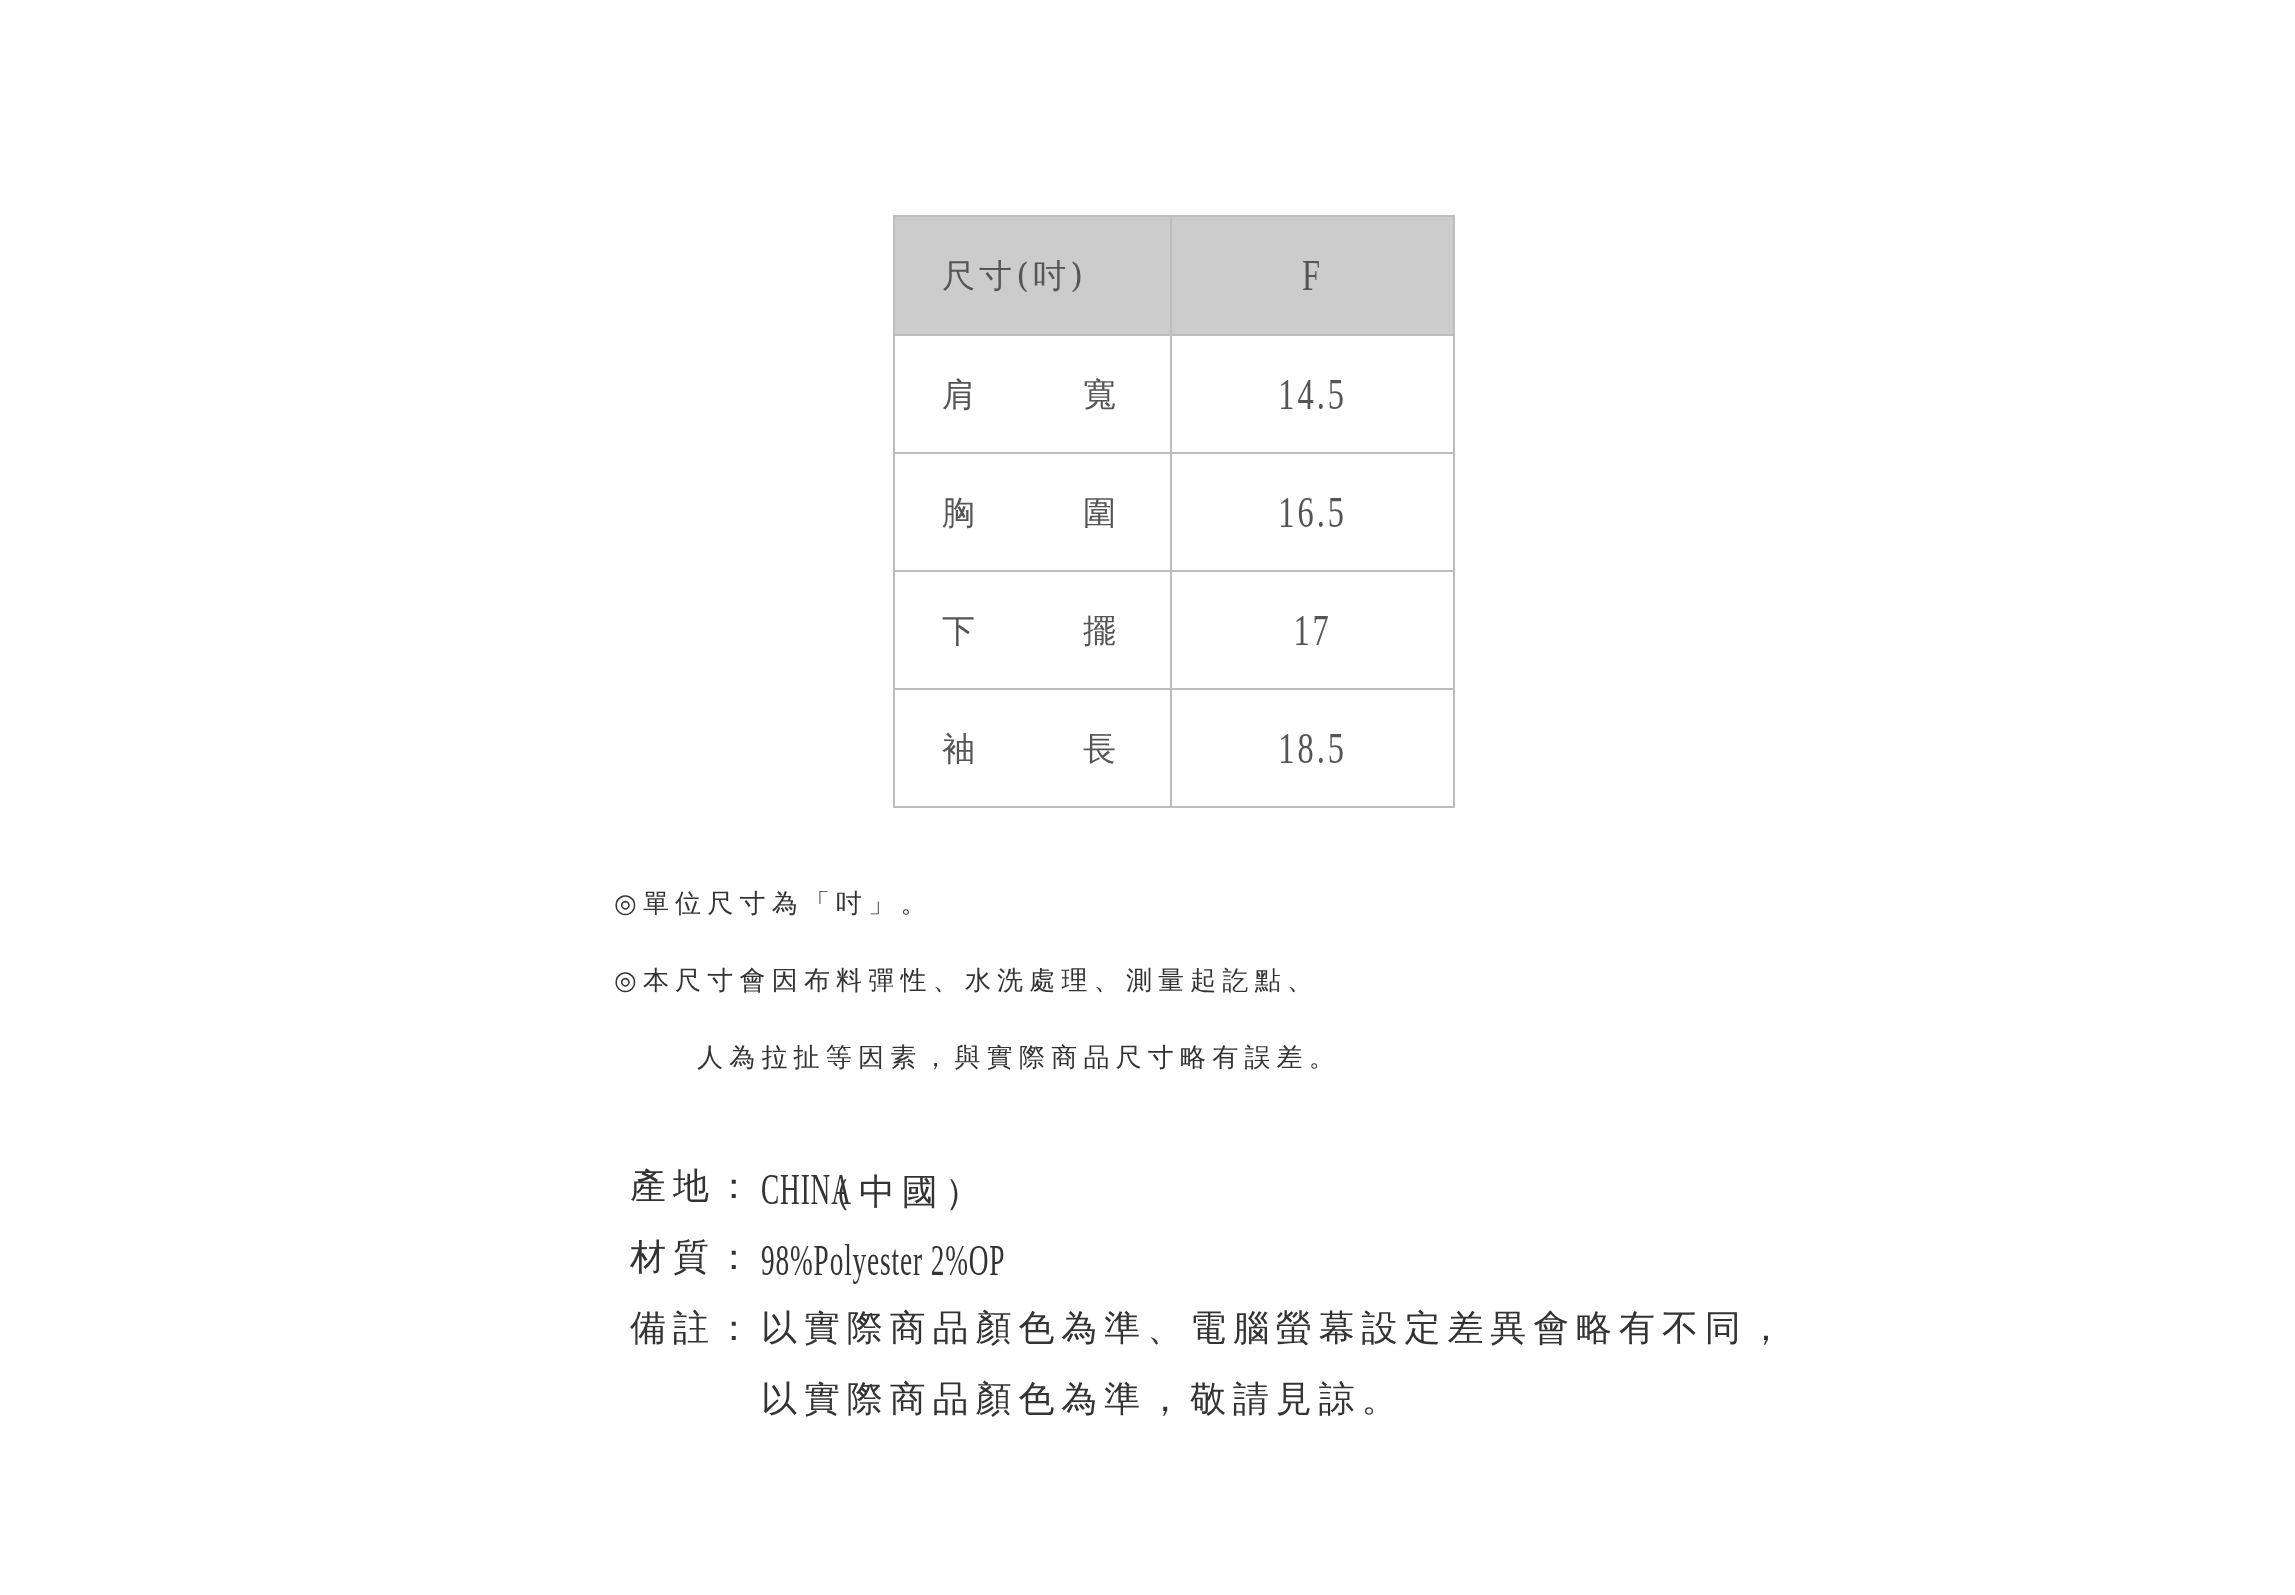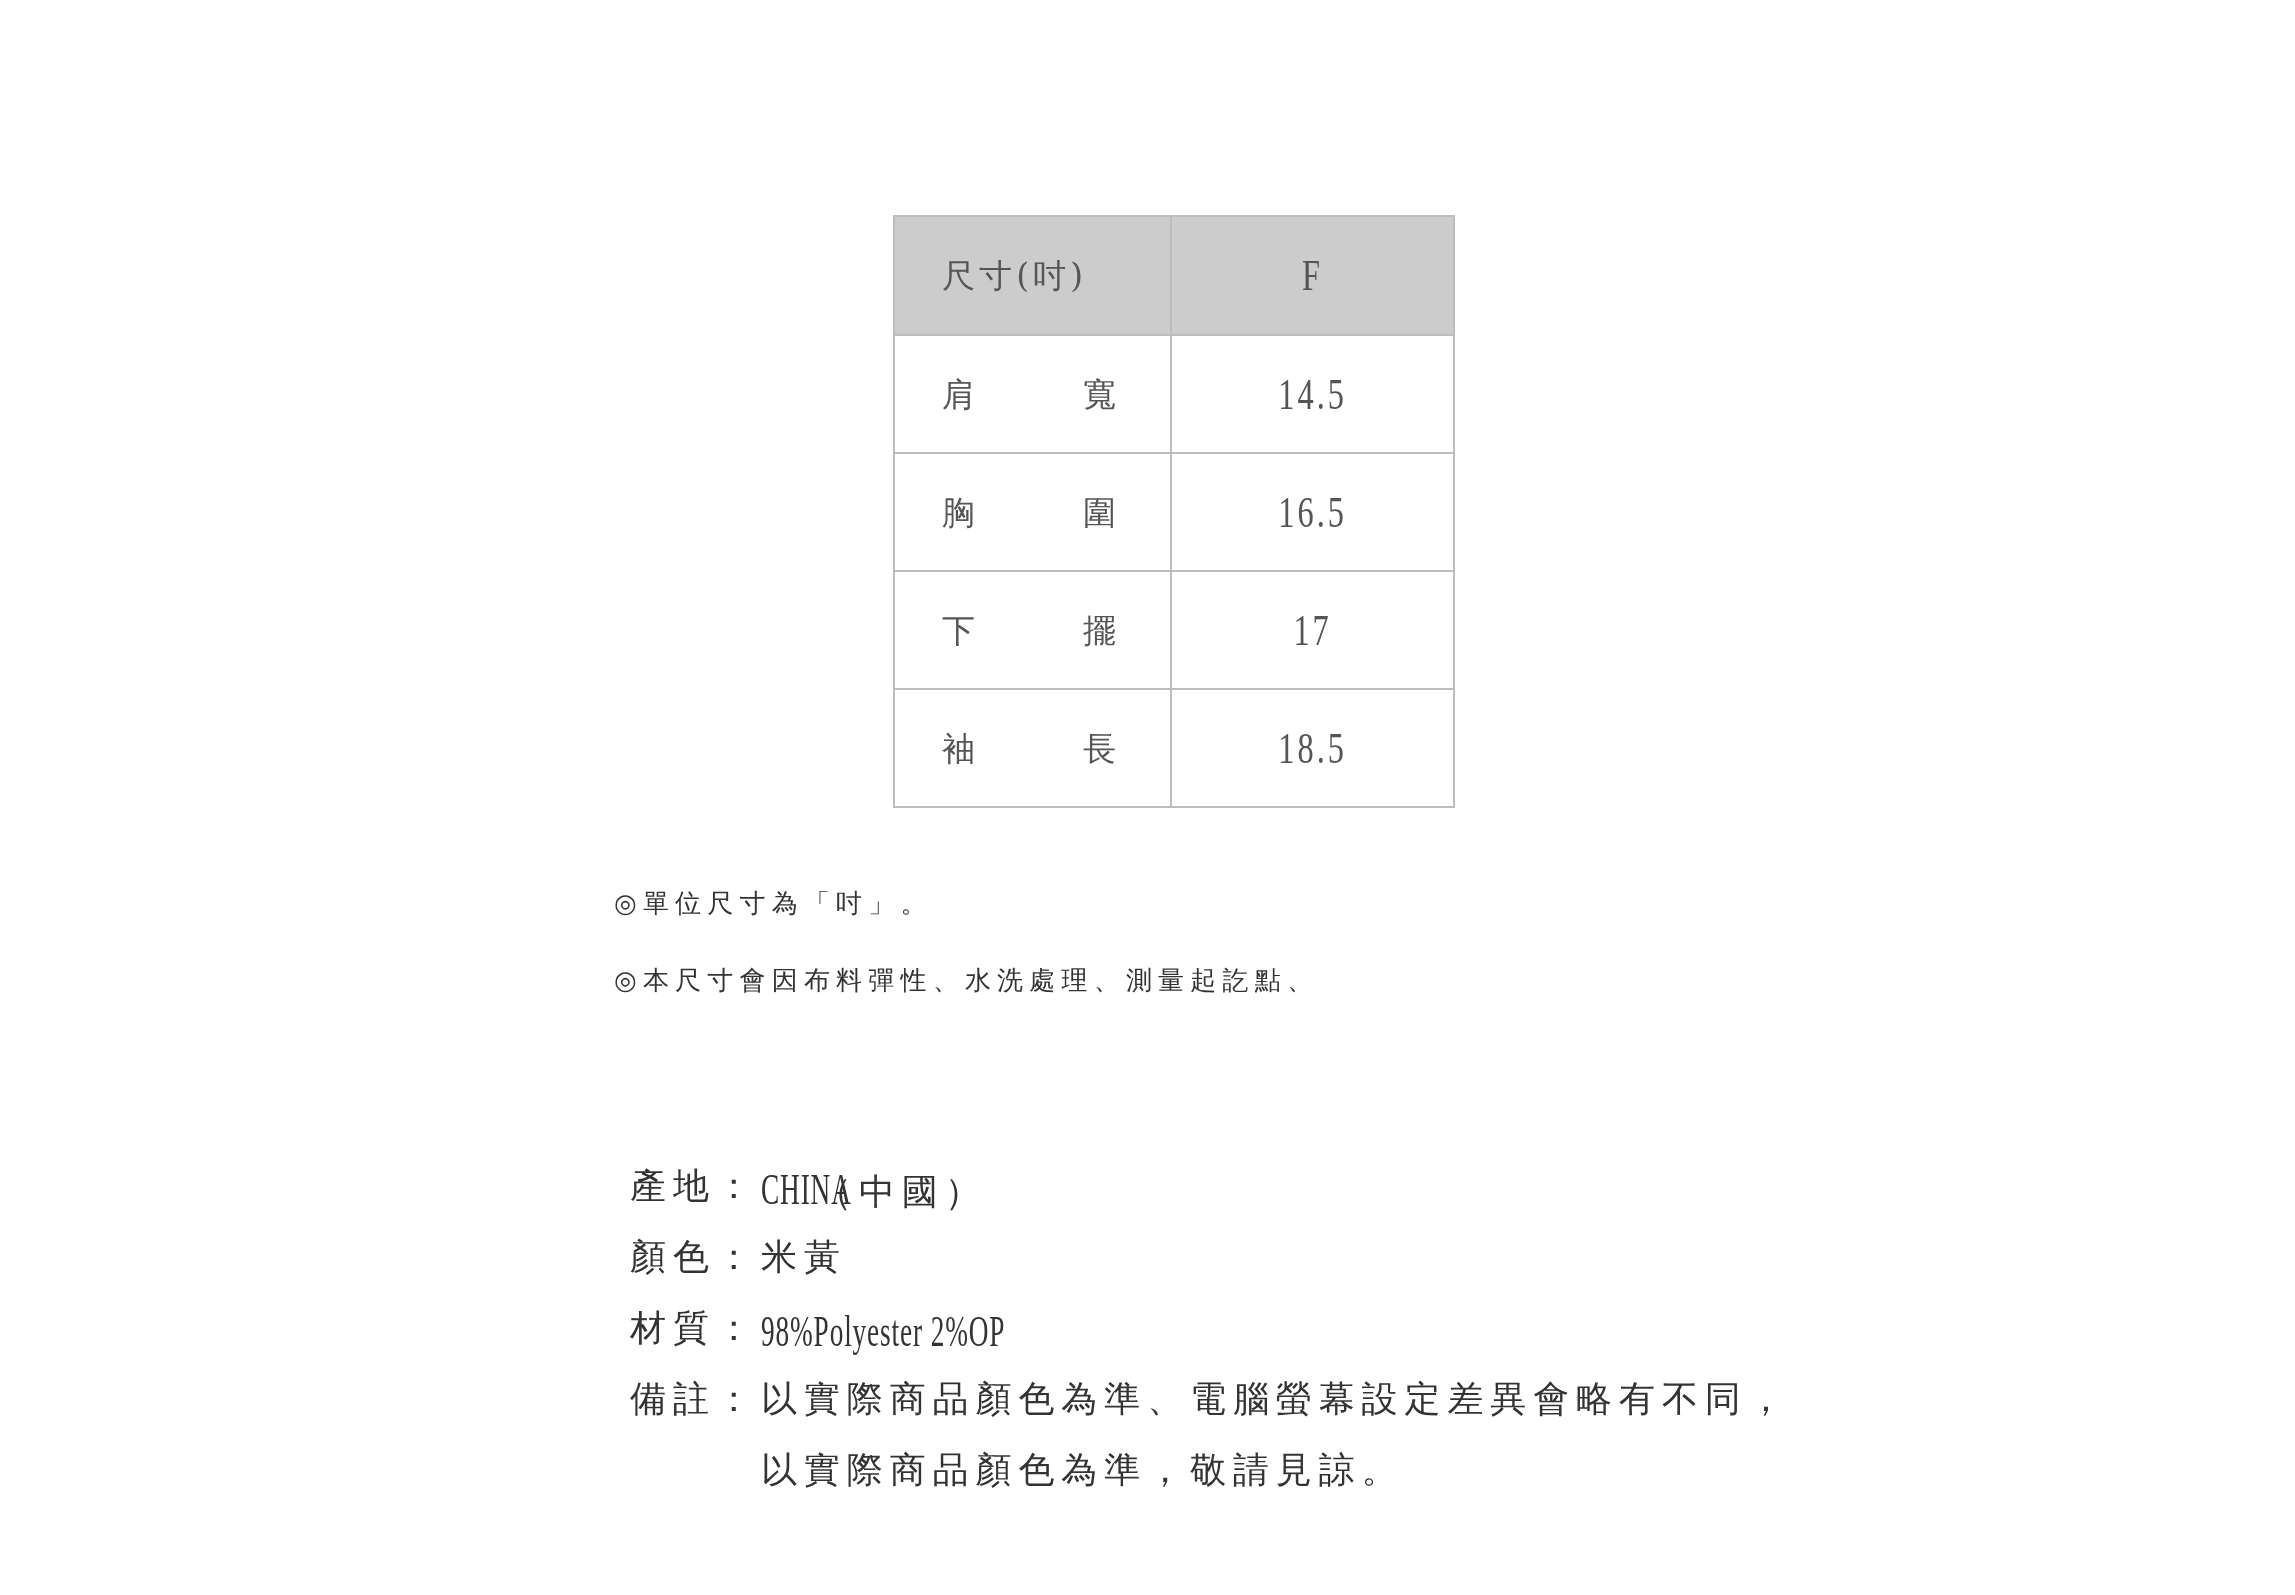--- a/index.html
+++ b/index.html
@@ -93,30 +93,27 @@
           </div>
         </td>
     <td class="value-cell"><span class="num">18.5</span></td>
   </tr>
 </tbody>
   </table>
 
 <div class="notes">
   <div class="note-line">◎單位尺寸為「吋」。</div>
   <div class="note-line">◎本尺寸會因布料彈性、水洗處理、測量起訖點、</div>
+  <div class="note-line indent">人為拉扯等因素，與實際商品尺寸略有誤差。</div>
 </div>
 
 <div class="specs">
   <div class="spec-line">
     <span class="spec-key">產地：</span>
     <span class="spec-val"><span class="latin" style="width:55px">CHINA</span><span>（中國）</span></span>
-  </div>
-  <div class="spec-line">
-    <span class="spec-key">顏色：</span>
-    <span class="spec-val">米黃</span>
   </div>
   <div class="spec-line">
     <span class="spec-key">材質：</span>
     <span class="spec-val latin">98%Polyester 2%OP</span>
   </div>
   <div class="spec-line">
     <span class="spec-key">備註：</span>
     <span class="spec-val">以實際商品顏色為準、電腦螢幕設定差異會略有不同，</span>
   </div>
   <div class="spec-line indent">

